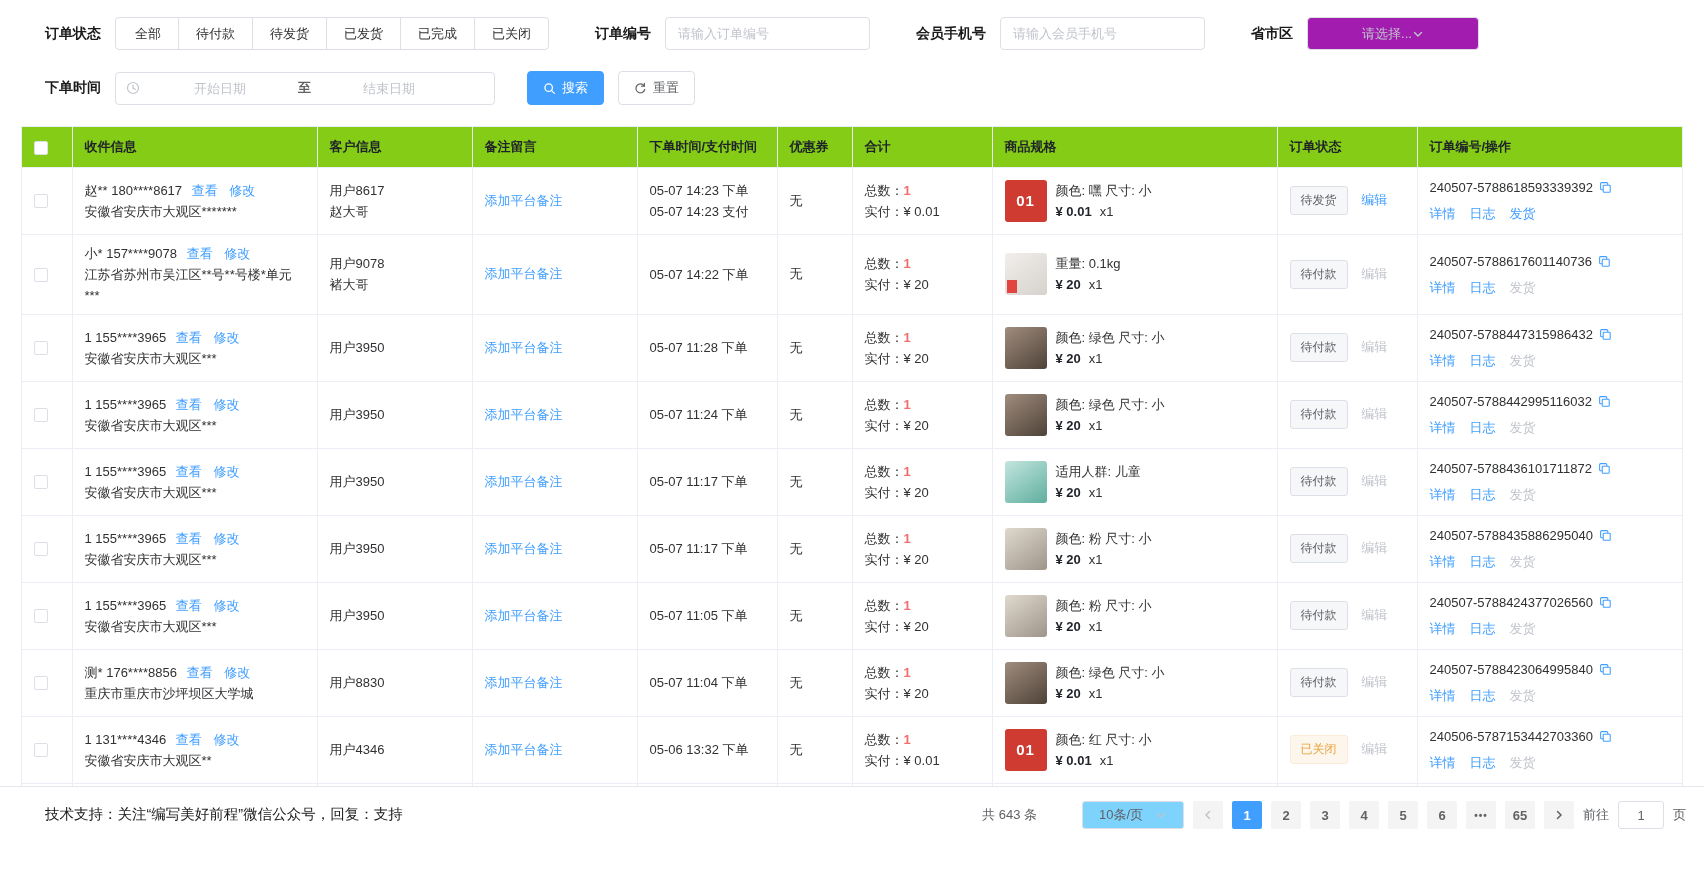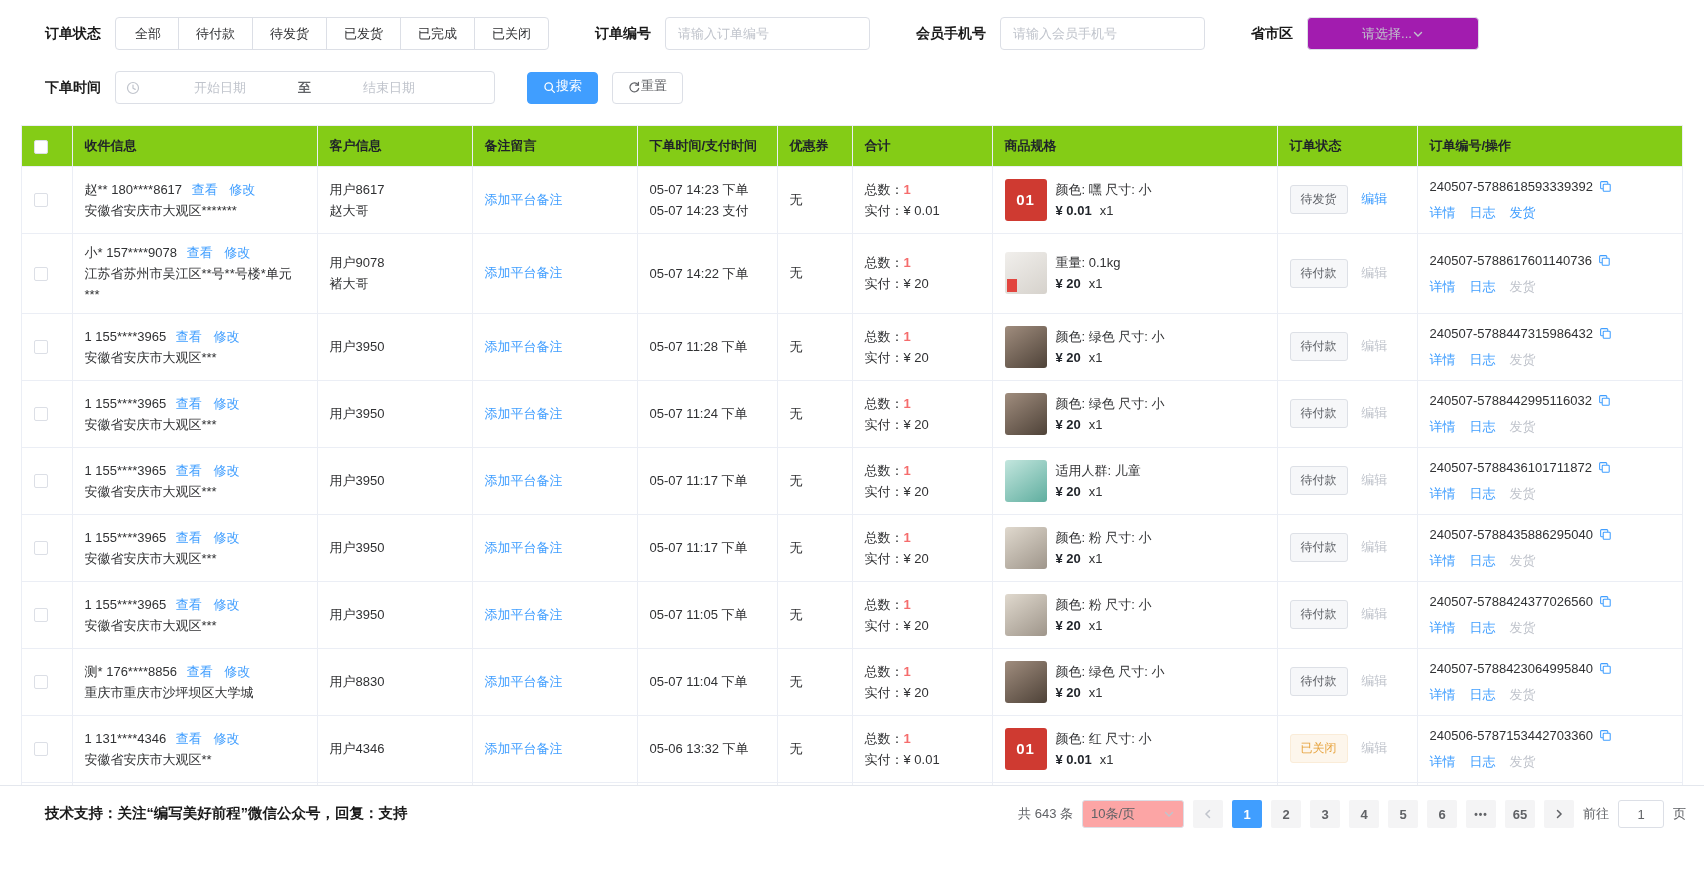--- a/index.html
+++ b/index.html
@@ -38,21 +38,21 @@
     display: flex; align-items: center; padding: 0 10px; width: 380px;
   }
   .daterange input {
     border: none; outline: none; width: 148px; text-align: center;
     font-size: 13px; color: #606266; font-family: inherit;
   }
   .daterange input::placeholder { color: #c0c4cc; }
   .sep { color: #606266; font-size: 13px; padding: 0 4px; font-weight: bold; }
   .btn {
     height: 32px; border-radius: 4px; font-size: 13px; cursor: pointer;
-    display: inline-flex; padding: 4px 15px;
+    display: inline-flex; align-items: center; gap: 6px; padding: 16px 15px;
     border: 1px solid #dcdfe6; background: #fff; color: #606266; font-family: inherit;
   }
   .btn.primary { background: #409eff; border-color: #409eff; color: #fff; margin-left: 12px; }
   .btn.plain { margin-left: 14px; }
   
   .table-wrap {
     margin: 0 21px; height: 660px; overflow: hidden;
     border: 1px solid #ebeef5; border-bottom: none;
   }
   table { width: 100%; border-collapse: collapse; table-layout: fixed; }
@@ -95,26 +95,26 @@
   .tag-warning { background: #fdf6ec; border-color: #faecd8; color: #e6a23c; }
   .edit-lnk { margin-left: 10px; }
   .orderno { display: flex; align-items: center; gap: 6px; white-space: nowrap; }
   .ops-line { margin-top: 5px; display: flex; gap: 14px; text-align: right; }
   
   .footer {
     border-top: 1px solid #e4e7ed; height: 104px;
     display: flex; justify-content: space-between; align-items: flex-start;
     padding: 14px 18px 0 45px;
   }
-  .support { font-weight: bold; font-size: 14.5px; padding-top: 4px; color:#1a1a1a; }
+  .support { font-weight: normal; font-size: 14.5px; padding-top: 4px; color:#1a1a1a; }
   .pagination { display: flex; align-items: center; gap: 9px; font-size: 13px; color: #606266; }
   .size-select {
     width: 102px; height: 28px; border: 1px solid #dcdfe6; border-radius: 3px;
     display: flex; align-items: center; justify-content: space-between;
-    padding: 0 8px; cursor: pointer; background: #fca5a5; color: #606266;
+    padding: 0 16px; cursor: pointer; background: #7dd3fc; color: #606266; margin-left: 36px;
   }
   .page-btn {
     min-width: 30px; height: 28px; display: inline-flex; align-items: center; justify-content: center;
     background: #f4f4f5; border-radius: 2px; color: #606266; font-weight: bold;
     cursor: pointer; border: none; padding: 0 6px; font-size: 13px; font-family: inherit;
   }
   .page-btn.active { background: #409eff; color: #fff; }
   .goto-input {
     width: 46px; height: 28px; border: 1px solid #dcdfe6; border-radius: 3px;
     text-align: center; font-size: 13px; color: #606266; outline: none; font-family: inherit;

